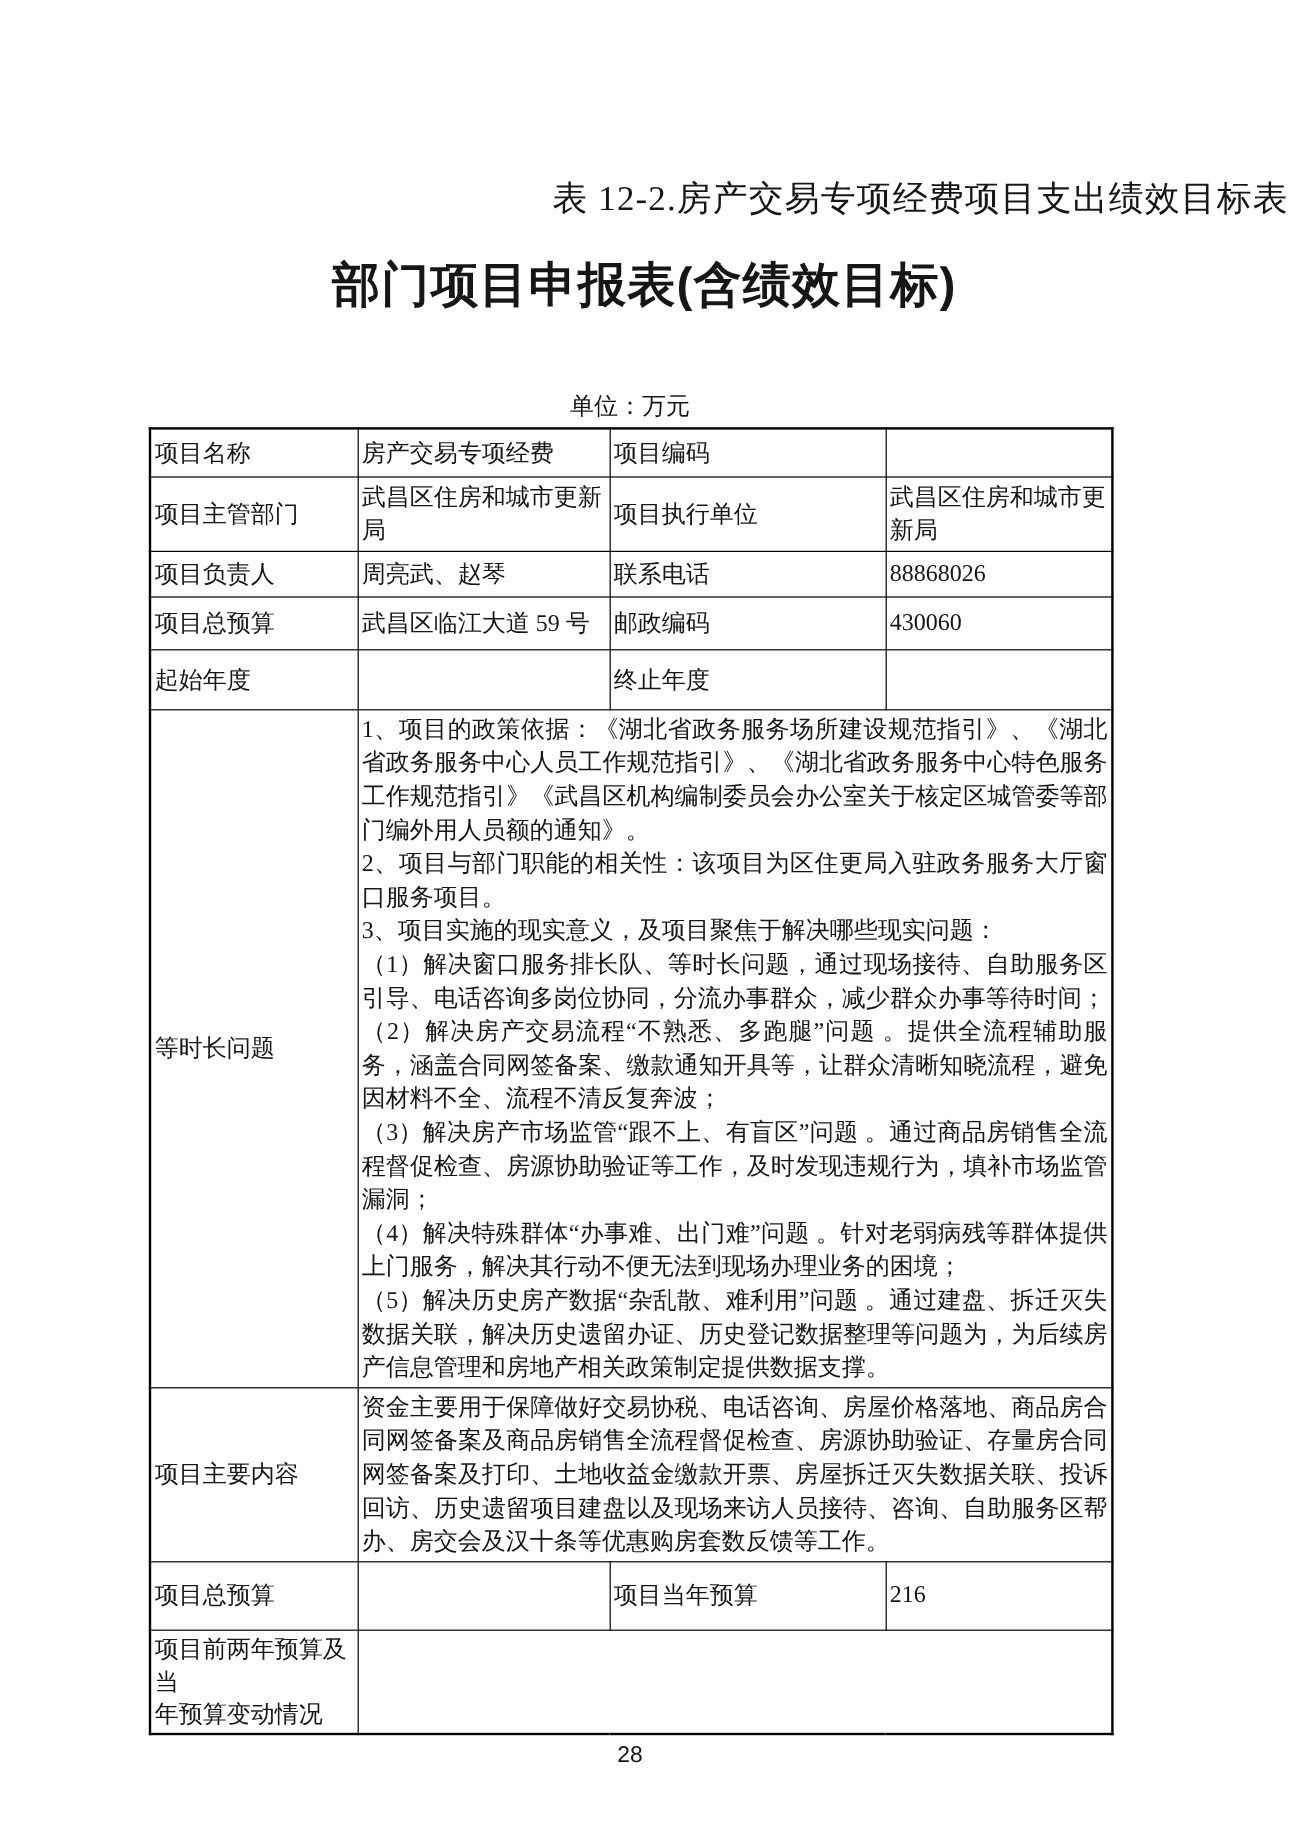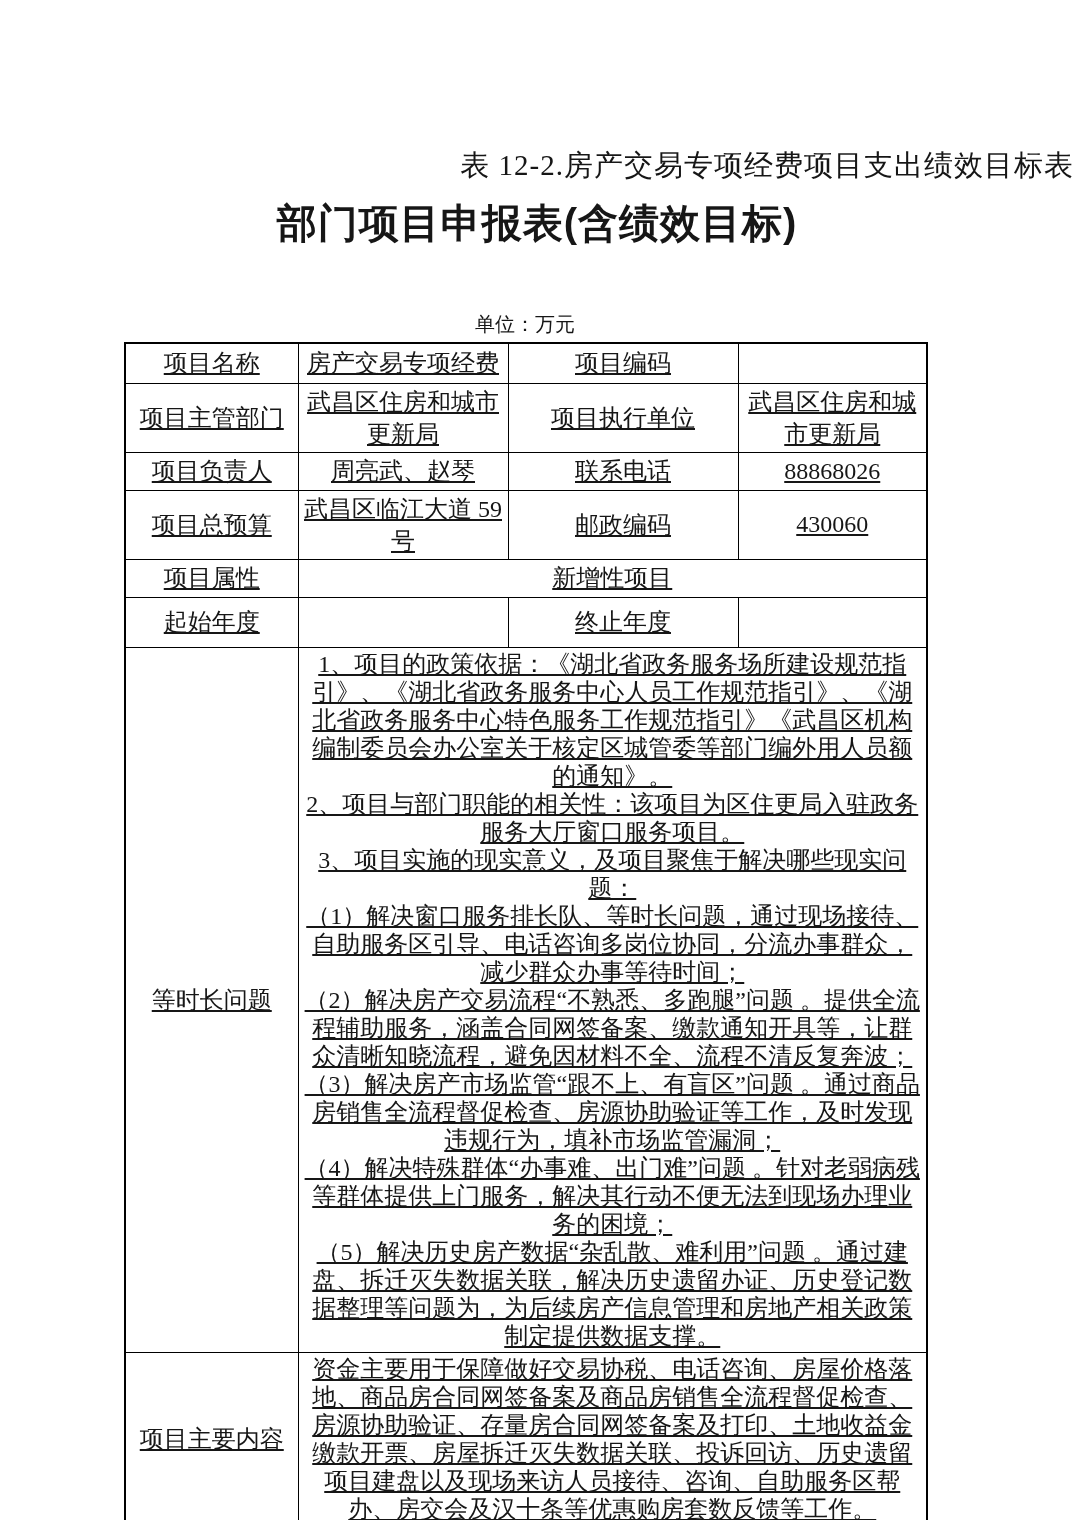--- a/index.html
+++ b/index.html
@@ -12,21 +12,21 @@
     overflow: hidden;
   }
   .doc-caption {
     margin: 146px 0 0 0;
     text-align: right;
     font-size: 29px;
     letter-spacing: 1px;
     font-weight: 400;
   }
   .doc-title {
-    margin: 10px 0 0 0;
+    margin: 24px 0 0 0;
     text-align: center;
     font-size: 40px;
     font-weight: 700;
     font-family: "Liberation Sans", "DejaVu Sans", sans-serif;
     letter-spacing: 1px;
   }
   .unit-note {
     width: 802px;
     margin: 60px 0 4px 124px;
     text-align: center;
@@ -34,26 +34,24 @@
   }
   table.form {
     margin-left: 124px;
     width: 802px;
     border-collapse: collapse;
     table-layout: fixed;
     border: 2px solid #000;
   }
   table.form td {
     border: 1.5px solid #000;
-    font-size: 24px;
-    text-align: center;
+    font-size: 20px;
     vertical-align: middle;
     padding: 2px 3px;
     word-break: break-all;
-    text-decoration: underline;
   }
   td.cell-sm { font-size: 18px; padding: 2px 1px; }
   td.label-sm { font-size: 18px; padding: 2px 1px; white-space: pre-line; }
   td.longtext {
     text-align: justify;
     font-size: 19px;
     line-height: 28px;
     padding: 3px 8px 3px 7px;
     white-space: pre-line;
     vertical-align: middle;
@@ -110,24 +108,20 @@
     <td>88868026</td>
   </tr>
 
   <tr class="h44">
     <td>项目总预算</td>
     <td>武昌区临江大道 59 号</td>
     <td>邮政编码</td>
     <td>430060</td>
   </tr>
 
-  <tr class="h38">
-    <td>项目属性</td>
-    <td colspan="3">新增性项目</td>
-  </tr>
 
 
   <tr class="h50">
     <td>起始年度</td>
     <td></td>
     <td>终止年度</td>
     <td></td>
   </tr>
 
   <tr>

